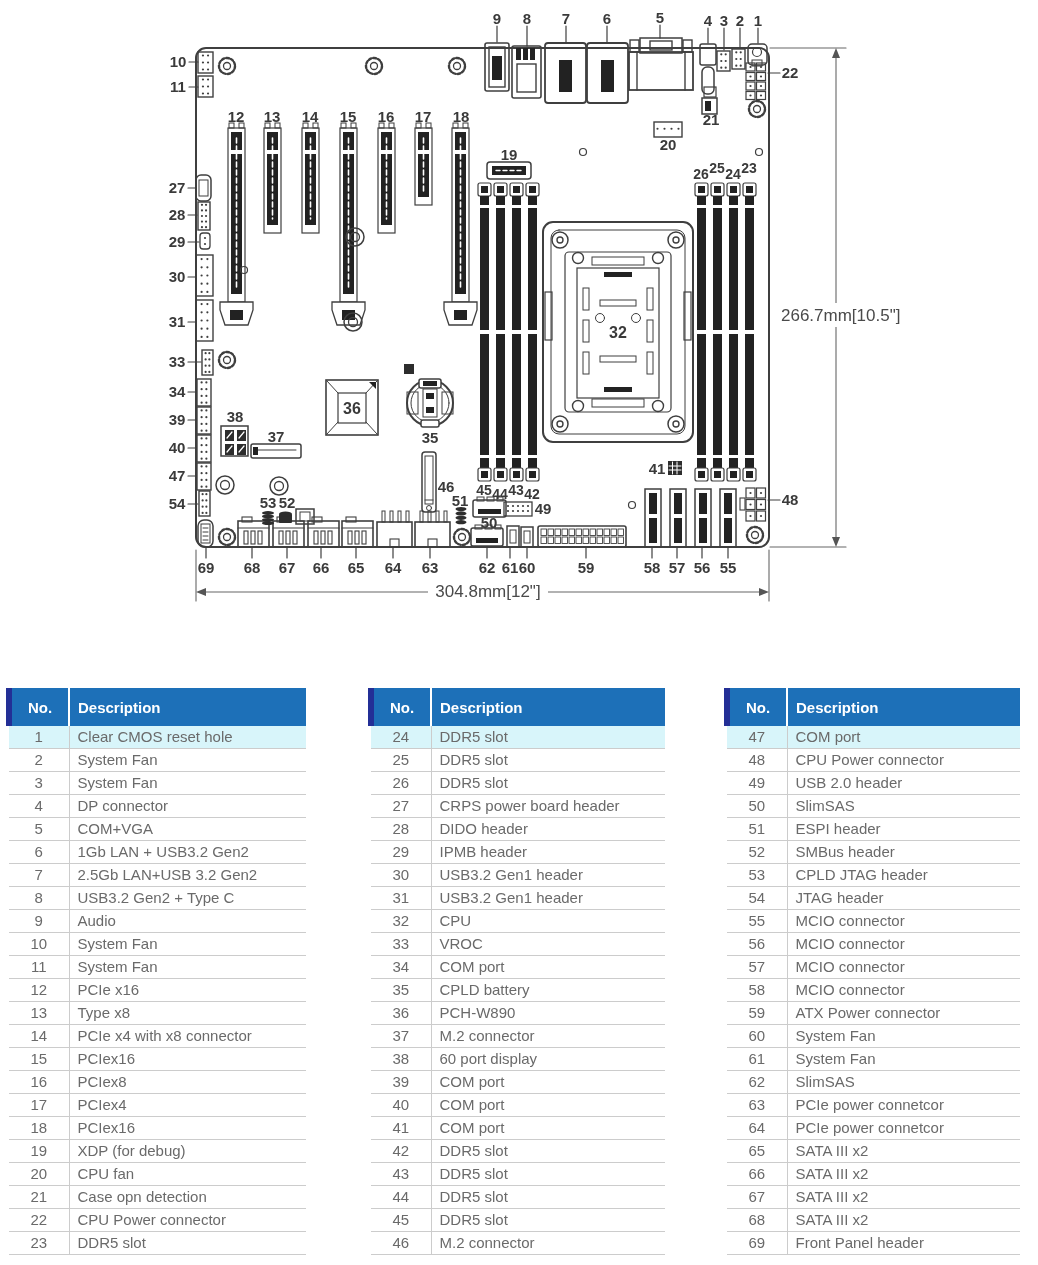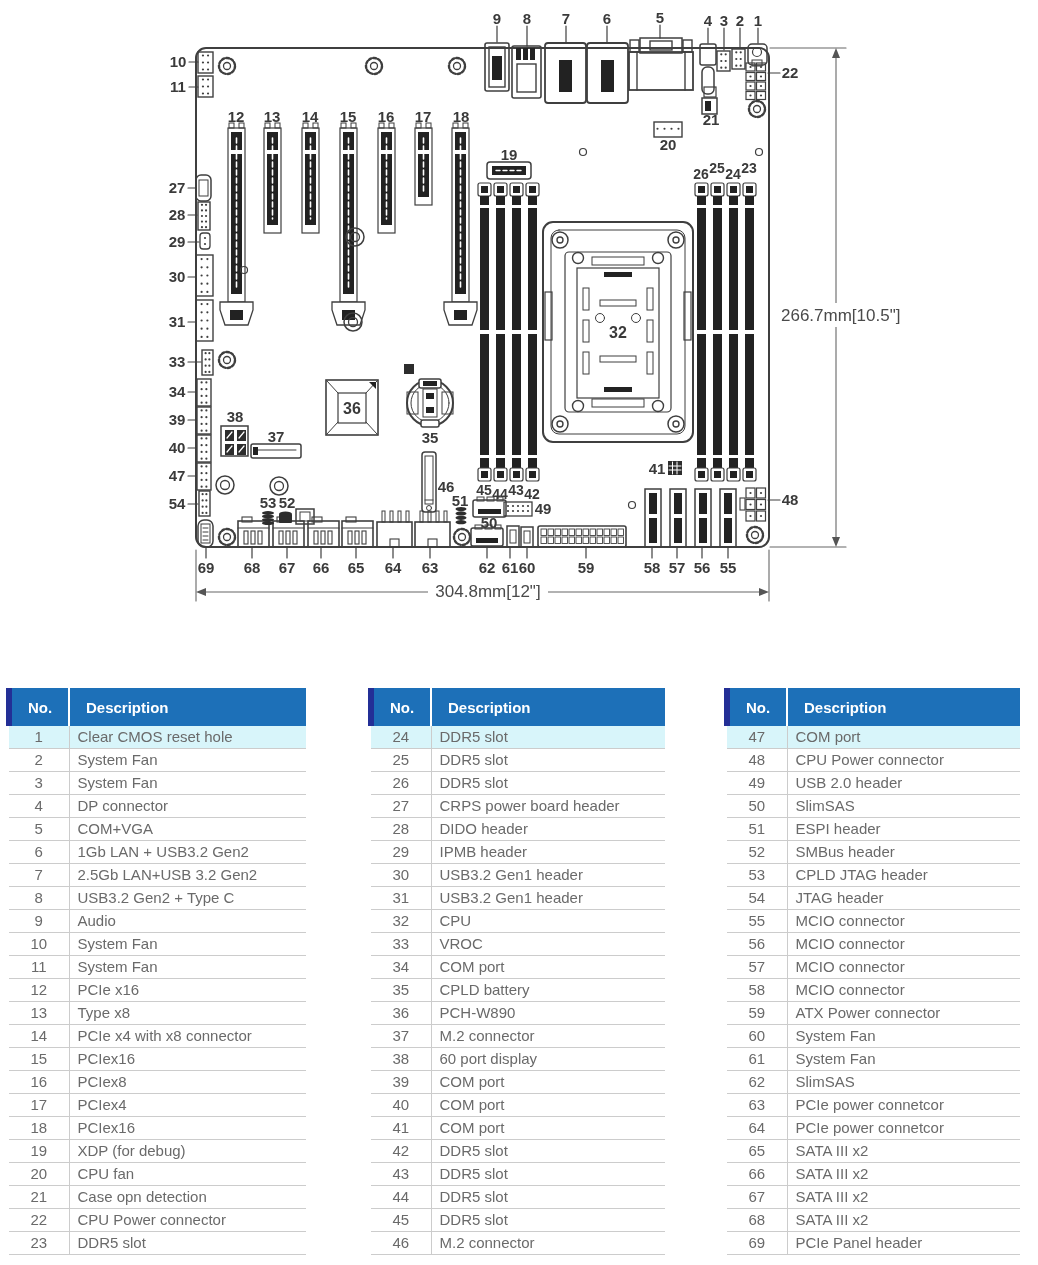--- a/index.html
+++ b/index.html
@@ -4,21 +4,21 @@
 <style>
   html,body{margin:0;padding:0;background:#fff}
   .page{position:relative;width:1038px;height:1265px;background:#fff;overflow:hidden;
         font-family:"Liberation Sans",sans-serif}
   #board{position:absolute;left:0;top:0}
   .tbl{position:absolute;top:688px}
   table{border-collapse:collapse;table-layout:fixed;width:100%}
   th,td{padding:0;height:22px;line-height:22px;overflow:hidden;white-space:nowrap}
   thead th{background:#1d70b8;color:#fff;font-size:15px;height:38px;line-height:23px}
   th.no{width:56px;border-left:6px solid #232f96;border-right:2px solid #ffffff;text-align:center}
-  th.desc{text-align:left;padding-left:16px}
+  th.desc{text-align:left;padding-left:8px}
   tbody td{font-size:15px;color:#6a6a6a;border-bottom:1px solid #cccccc;background:transparent}
   td.no{width:56px;text-align:center;border-right:1px solid #cccccc}
   td.desc{padding-left:8px}
   tr.hl td{background:#d8f5fa}
 </style>
 </head>
 <body>
 
 <div class="page">
   <svg id="board" width="1038" height="660" viewBox="0 0 1038 660">
@@ -989,18 +989,18 @@
           <tr>
             <td class="no">67</td>
             <td class="desc">SATA III x2</td>
           </tr>
           <tr>
             <td class="no">68</td>
             <td class="desc">SATA III x2</td>
           </tr>
           <tr>
             <td class="no">69</td>
-            <td class="desc">PCIe Panel header</td>
+            <td class="desc">Front Panel header</td>
           </tr>
         </tbody>
       </table>
     </div>
   </div>
 
 </body></html>

